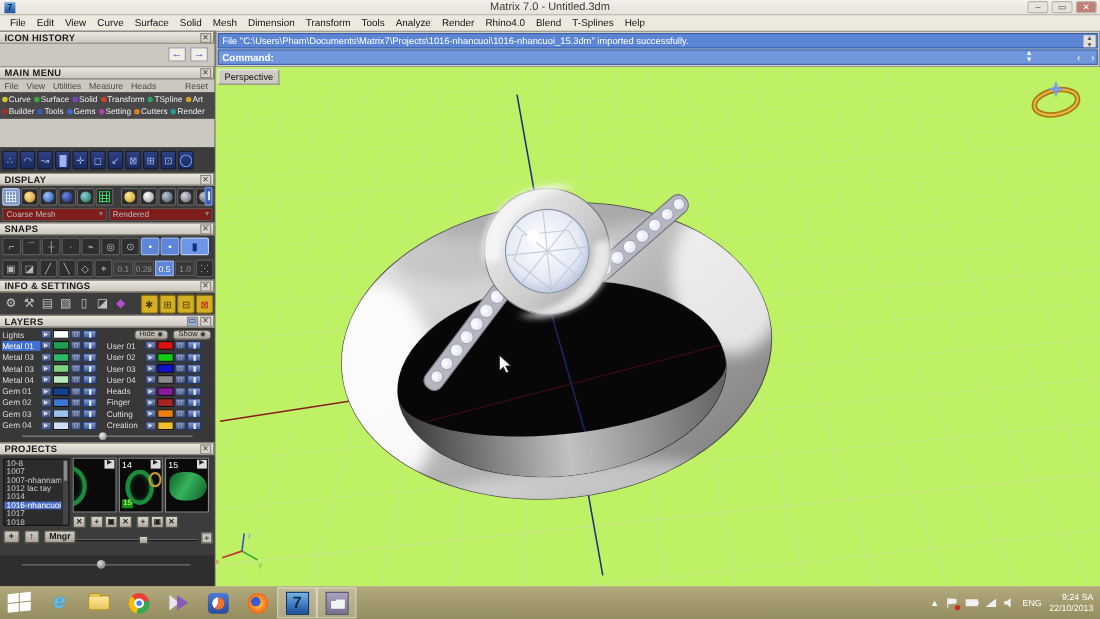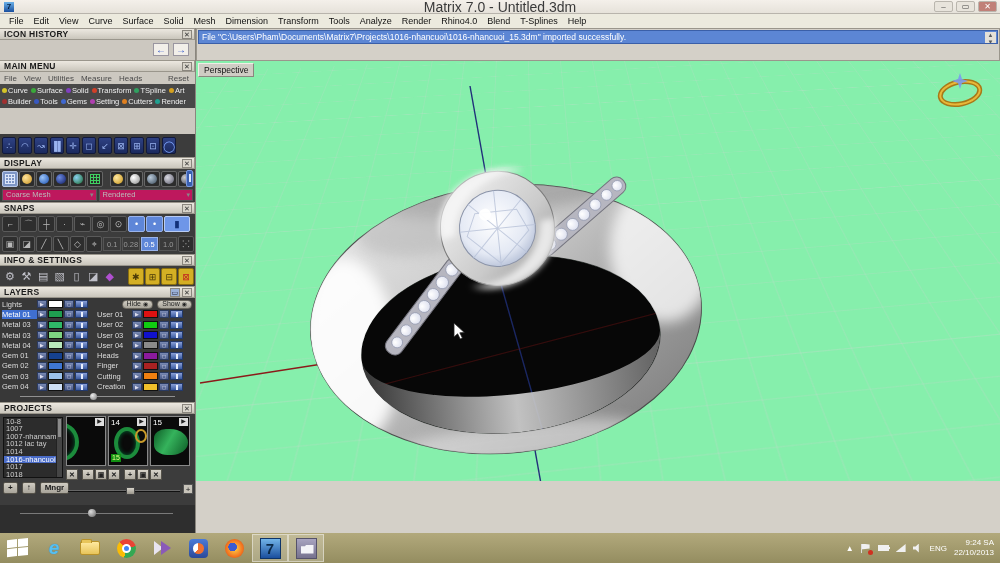--- a/index.html
+++ b/index.html
@@ -3,21 +3,21 @@
 <meta charset="utf-8">
 <style>
   * { margin:0; padding:0; box-sizing:border-box; }
   html,body { width:1000px; height:563px; overflow:hidden; }
   body { font-family:"Liberation Sans", sans-serif; background:#000; }
   #app { position:relative; width:1000px; height:563px; background:#d4d0c8; }
 
   
   .titlebar { position:absolute; left:0; top:0; width:1000px; height:14px; background:linear-gradient(#f4f0ea,#e6e2da); border-bottom:1px solid #b8b4ac; display:flex; align-items:center; }
   .app-ico { width:10px; height:10px; margin-left:4px; background:linear-gradient(#6ab0e8,#1a4f9e); color:#07203f; font-size:8px; font-weight:bold; text-align:center; line-height:10px; }
-  .title-text { position:absolute; left:0; right:0; text-align:center; font-size:14px; color:#3a3a3a; }
+  .title-text { position:absolute; left:0; right:0; text-align:center; font-size:10px; color:#3a3a3a; }
   .wctrls { position:absolute; right:3px; top:1px; display:flex; gap:3px; }
   .wbtn { width:19px; height:11px; font-size:8px; line-height:10px; text-align:center; color:#444; background:#e8e4dc; border:1px solid #bab6ae; border-radius:2px; }
   .wbtn.close { background:#c08078; color:#fff; }
 
   
   .menubar { position:absolute; left:0; top:14px; width:1000px; height:14px; background:#eceade; display:flex; align-items:center; padding-left:4px; }
   .menubar span { font-size:9px; color:#111; padding:0 5px; }
 
   
   .cmdpanel { position:absolute; left:196px; top:28px; width:804px; height:33px; background:#d4d0c8; border:1px solid #9a968c; padding:1px; }
@@ -52,21 +52,21 @@
 
   .disp-icons { height:20px; background:#3c3c3c; display:flex; align-items:center; padding-left:2px; position:relative; }
   .dicon { width:16px; height:16px; margin-right:1px; border:1px solid #666; background:#2c2c2c; position:relative; border-radius:2px; }
   .dicon.sel { background:#7e96c6; border-color:#b8c8e8; }
   .sphere { position:absolute; left:2px; top:2px; width:10px; height:10px; border-radius:50%; }
   .dgrid { position:absolute; left:2px; top:2px; width:10px; height:10px; }
   .dgap { width:6px; }
   .vslider { position:absolute; right:2px; top:1px; width:7px; height:17px; background:#3a5fb0; border:1px solid #7a9ae0; border-radius:2px; }
   .vslider::after { content:""; position:absolute; left:2px; top:3px; width:2px; height:8px; background:#dce6fa; }
   .disp-drops { height:13px; background:#3c3c3c; display:flex; gap:2px; padding:0 2px 1px 2px; }
-  .drop { flex:1; background:#be185d; border:1px solid #555; color:#bbb; font-size:7.5px; line-height:10px; padding-left:3px; position:relative; }
+  .drop { flex:1; background:#7f1d1d; border:1px solid #555; color:#bbb; font-size:7.5px; line-height:10px; padding-left:3px; position:relative; }
   .drop::after { content:"▾"; position:absolute; right:2px; top:0; color:#888; font-size:7px; }
 
   .snaps-r1, .snaps-r2 { height:20px; background:#3c3c3c; display:flex; align-items:center; padding-left:2px; }
   .snap { width:17px; height:16px; margin-right:1px; background:#2e2e2e; border:1px solid #5a5a5a; color:#b8b8b8; font-size:9px; line-height:15px; text-align:center; border-radius:2px; }
   .snap.hl { background:#5e86d8; border-color:#9ab4ec; color:#fff; }
   .snap.wide { width:26px; background:#6e96e8; border-color:#b8ccf4; color:#12307a; font-weight:bold; }
   .snap-num { width:19px; height:14px; margin-right:1px; background:#3a3a3a; border:1px solid #555; color:#999; font-size:7.5px; line-height:13px; text-align:center; }
   .snap-num.sel { background:#5e86d8; color:#fff; border-color:#9ab4ec; }
 
   .info-icons { height:20px; background:#3c3c3c; display:flex; align-items:center; padding-left:2px; }
@@ -114,21 +114,21 @@
   .proj-slider { position:absolute; left:68px; top:72px; width:112px; height:10px; }
   .proj-slider .track { position:absolute; left:0; right:0; top:4px; height:2px; background:#666; border-bottom:1px solid #111; }
   .proj-slider .handle { position:absolute; left:58px; top:1px; width:9px; height:8px; background:linear-gradient(#d8d4ca,#9a968c); border:1px solid #444; }
   .proj-plus { position:absolute; right:2px; top:70px; width:10px; height:10px; background:#c8c4ba; border:1px solid #555; font-size:8px; line-height:9px; text-align:center; color:#222; }
 
   .side-bottom { position:relative; height:28px; background:#2e2e2e; }
   .side-bottom .track { position:absolute; left:20px; right:22px; top:8px; height:1px; background:#7a7a7a; }
   .side-bottom .knob { position:absolute; left:88px; top:4px; width:8px; height:8px; border-radius:50%; background:radial-gradient(circle at 35% 35%, #ddd, #666); }
 
   
-  .viewport { position:absolute; left:196px; top:61px; width:804px; height:420px; background:#86efac; overflow:hidden; }
+  .viewport { position:absolute; left:196px; top:61px; width:804px; height:472px; background:#bef264; overflow:hidden; }
   .grid { position:absolute; left:-45%; top:-40%; width:200%; height:200%;
     background-image:
       repeating-linear-gradient(0deg, rgba(210,210,210,.20) 0 1px, transparent 1px 36px),
       repeating-linear-gradient(90deg, rgba(210,210,210,.20) 0 1px, transparent 1px 36px),
       repeating-linear-gradient(0deg, rgba(230,230,230,.10) 0 1px, transparent 1px 180px);
     transform:perspective(750px) rotateX(50deg) rotateZ(-7deg) scale(1.25);
     transform-origin:50% 42%; }
   .vp-tab { position:absolute; left:2px; top:2px; height:14px; background:#cfccc4; border:1px solid #8a867e; border-left-color:#f0ede6; border-top-color:#f0ede6; color:#111; font-size:8.5px; line-height:12px; padding:0 5px; }
   .ringsvg { position:absolute; left:0; top:0; }
 
@@ -196,20 +196,28 @@
     <span>Rhino4.0</span>
     <span>Blend</span>
     <span>T-Splines</span>
     <span>Help</span>
   </div>
 
   <div class="cmdpanel">
     <div class="cmd-row1">
       <span>File "C:\Users\Pham\Documents\Matrix7\Projects\1016-nhancuoi\1016-nhancuoi_15.3dm" imported successfully.</span>
       <div class="cmd-scroll">▲<br>▼</div>
+    </div>
+    <div class="cmd-row2">
+      <span>Command:</span>
+      <div class="cmd-spin">▲<br>▼</div>
+      <div class="cmd-nav">
+        <span>‹</span>
+        <span>›</span>
+      </div>
     </div>
   </div>
 
   <div class="sidebar">
 
     <div class="phead">
       <span>ICON HISTORY</span>
       <div class="x">✕</div>
     </div>
     <div class="ih-body">

